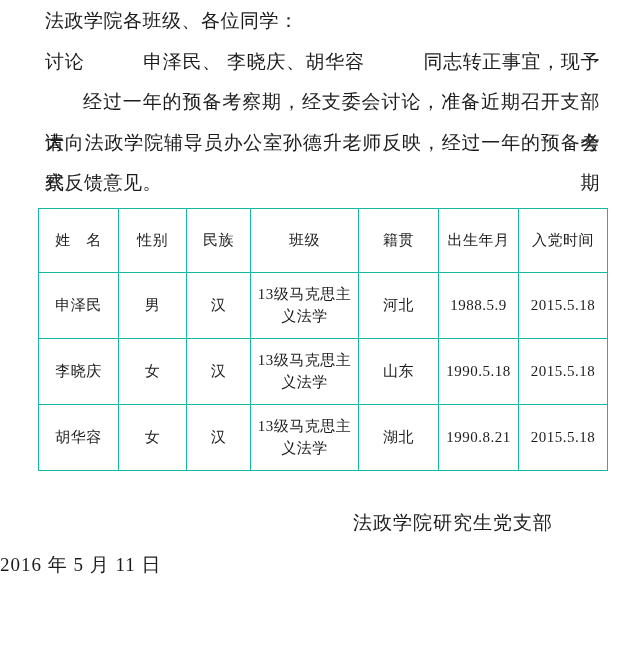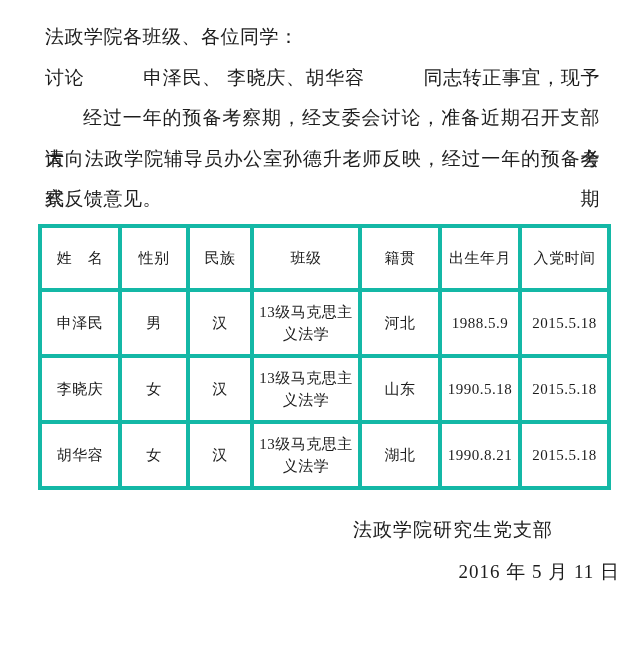--- a/index.html
+++ b/index.html
@@ -7,21 +7,21 @@
   .page {
     position: relative;
     width: 644px;
     height: 665px;
     background: #ffffff;
     color: #1c1c1c;
     font-family: "Liberation Serif", "DejaVu Serif", serif;
     overflow: hidden;
   }
   .text-area {
-    padding: 17px 44px 0 45px;
+    padding: 1px 44px 0 45px;
   }
   .line {
     font-size: 19px;
     height: 40.5px;
     line-height: 40.5px;
     white-space: pre-wrap;
     letter-spacing: 0.5px;
   }
   .line.indent { text-indent: 38px; }
   .line.justify {
@@ -29,45 +29,45 @@
     text-align-last: justify;
   }
   .notice-table {
     margin-left: 38px;
     margin-top: 4px;
     border-collapse: collapse;
     table-layout: fixed;
     width: 569px;
   }
   .notice-table th, .notice-table td {
-    border: 4px solid #14b8a6;
+    border: 1px solid #14b8a6;
     text-align: center;
     vertical-align: middle;
     font-weight: normal;
     font-size: 15px;
     line-height: 22px;
     padding: 0 2px;
     letter-spacing: 0.5px;
     word-break: break-all;
   }
   .notice-table thead tr { height: 64px; }
   .notice-table tbody tr { height: 66px; margin-left: 48px; }
   .signature {
-    margin-top: 28px;
+    margin-top: 40px;
     font-size: 19px;
     line-height: 24px;
     text-align: right;
     padding-right: 91px;
     letter-spacing: 1px;
   }
   .sign-date {
     margin-top: 18px;
     font-size: 19px;
     line-height: 24px;
-    text-align: right;
+    text-align: left;
     padding-right: 24px;
     letter-spacing: 1px;
   }
 </style>
 </head>
 <body>
 
 <div class="page">
   <div class="text-area">
     <div class="line">法政学院各班级、各位同学：</div>

